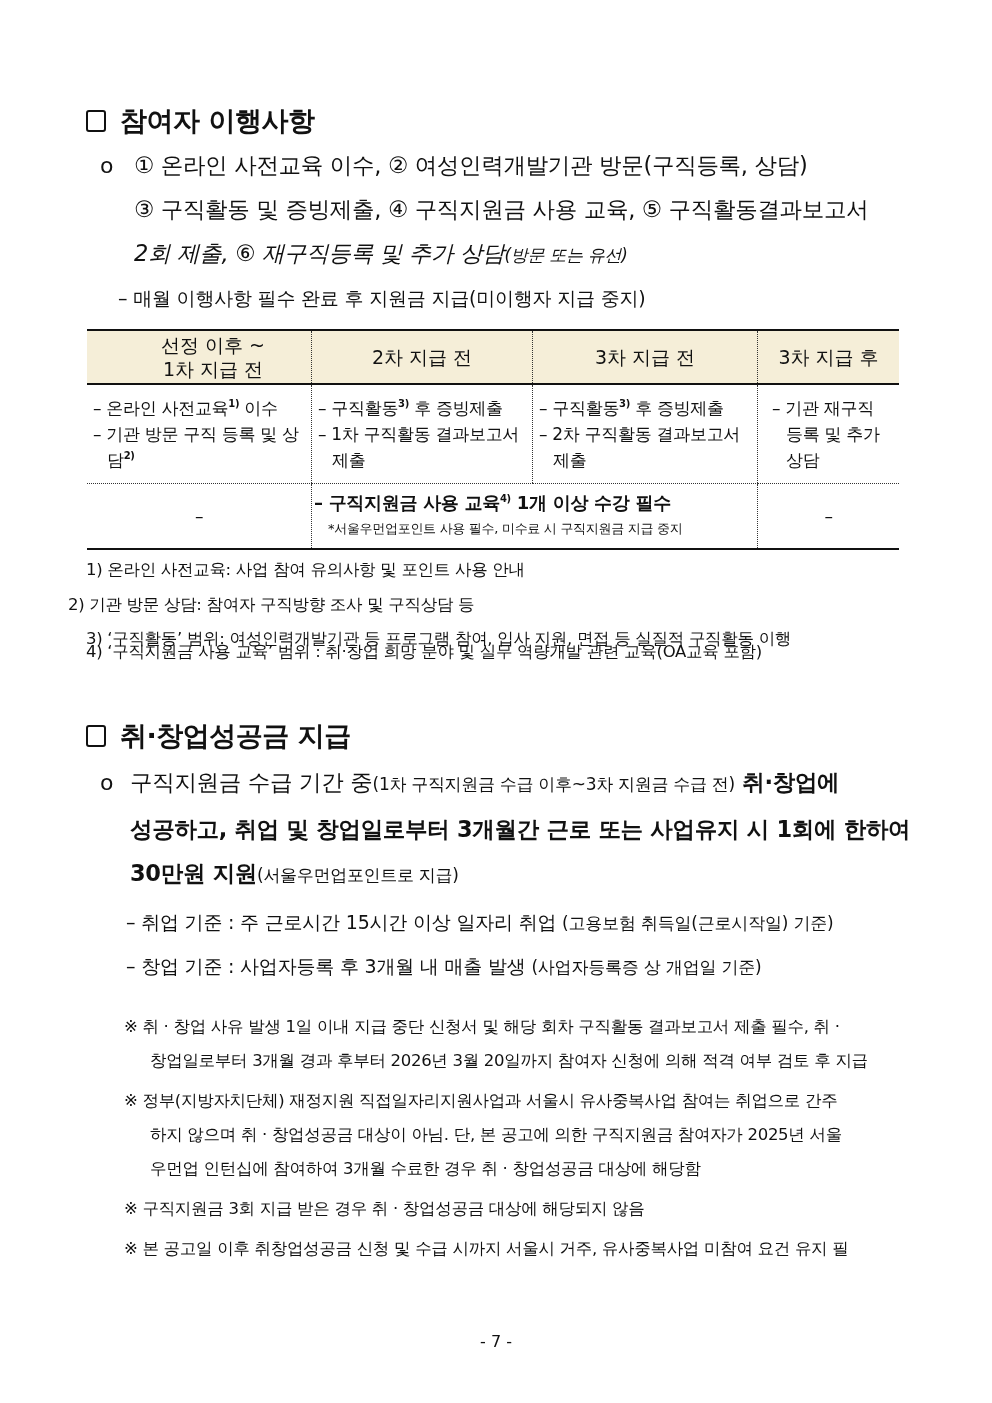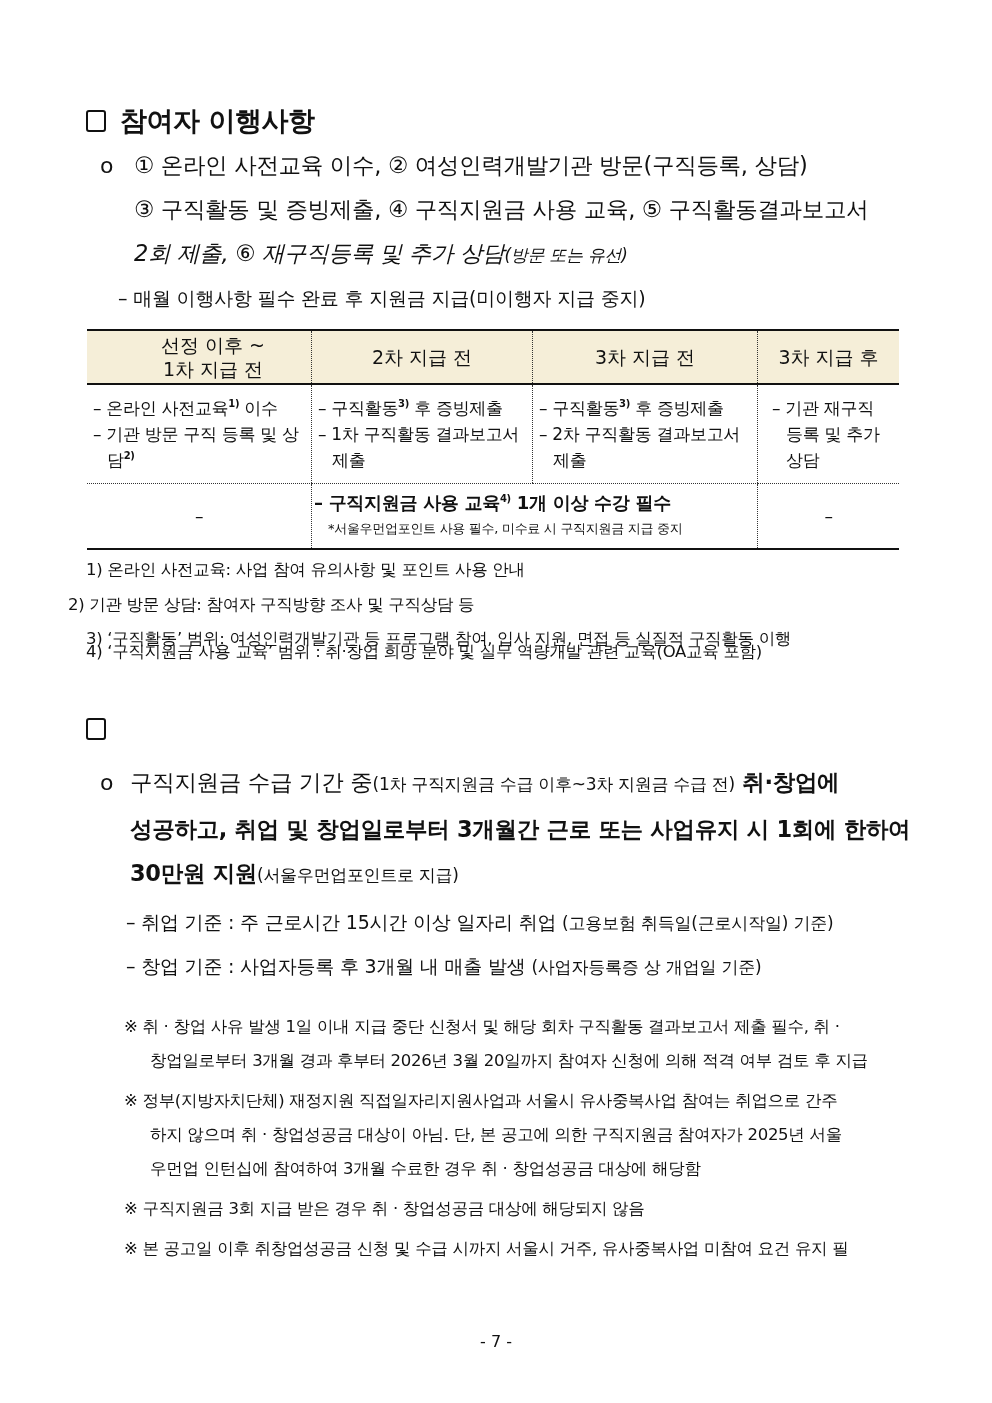--- a/index.html
+++ b/index.html
@@ -101,20 +101,21 @@
 </tbody>
   </table>
 
 <div class="abs ref-line" style="left:86px; top:559px;">1) 온라인 사전교육: 사업 참여 유의사항 및 포인트 사용 안내</div>
 <div class="abs ref-line" style="left:68px; top:594px;">2) 기관 방문 상담: 참여자 구직방향 조사 및 구직상담 등</div>
 <div class="abs ref-line" style="left:86px; top:628px;">3) ‘구직활동’ 범위: 여성인력개발기관 등 프로그램 참여, 입사 지원, 면접 등 실질적 구직활동 이행</div>
 <div class="abs ref-line" style="left:86px; top:641px;">4) ‘구직지원금 사용 교육’ 범위 : 취·창업 희망 분야 및 실무 역량개발 관련 교육(OA교육 포함)</div>
 
 <div class="abs sec-title" style="top:718px;">
   <span class="box"></span>
+  <span>취·창업성공금 지급</span>
 </div>
 
 <div class="abs bullet-o" style="top:770px;">o</div>
 <div class="abs bullet-line" style="left:130px; top:767px;">
   <span>구직지원금 수급 기간 중</span><span class="small">(1차 구직지원금 수급 이후~3차 지원금 수급 전)</span><b> 취·창업에</b>
 </div>
 <div class="abs bullet-line" style="left:130px; top:814px; font-weight:bold;">성공하고, 취업 및 창업일로부터 3개월간 근로 또는 사업유지 시 1회에 한하여</div>
 <div class="abs bullet-line" style="left:130px; top:858px;text-align:center;">
   <b>30만원 지원</b><span class="small">(서울우먼업포인트로 지급)</span>
 </div>

